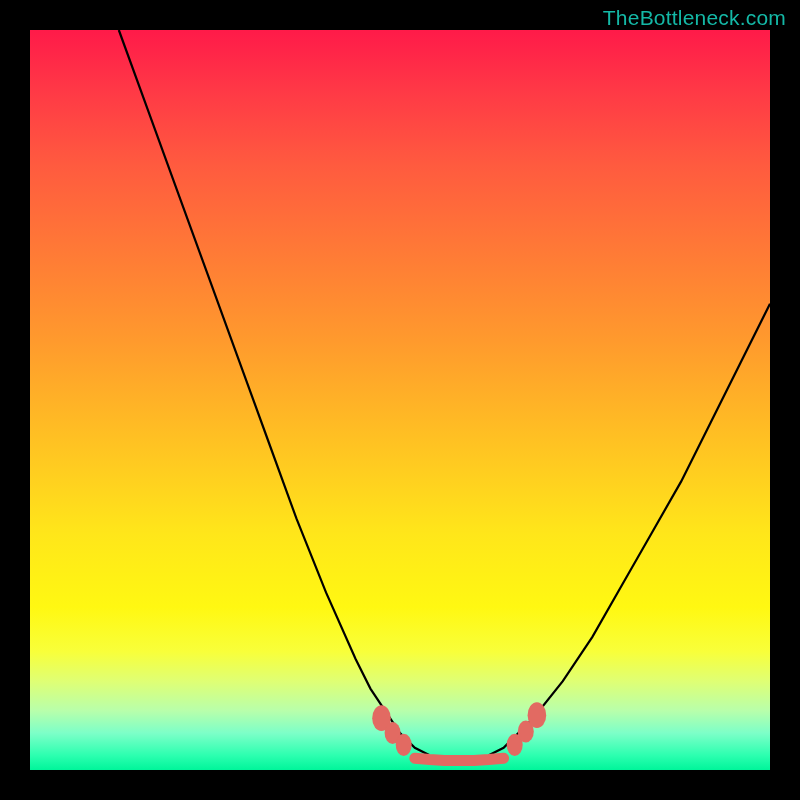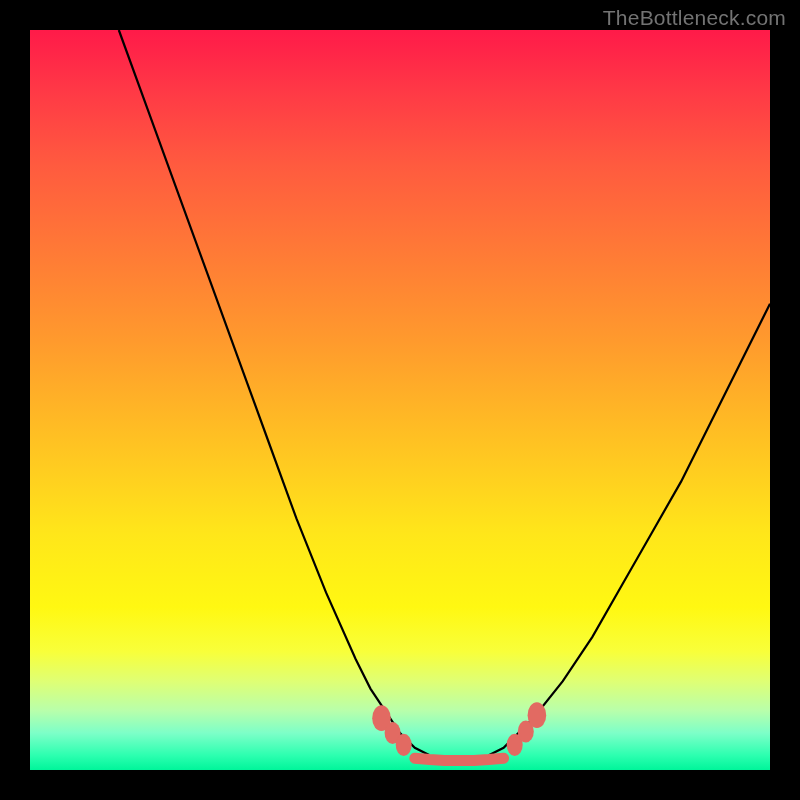--- a/index.html
+++ b/index.html
@@ -38,21 +38,21 @@
       #b8ffab 92%,
       #7dffc8 95%,
       #2dffb0 98%,
       #00f59a 100%
     );
   }
   .watermark {
     position: absolute;
     top: 6px;
     right: 14px;
-    color: #737373;
+    color: #14b8a6;
     font-size: 21px;
     letter-spacing: 0.2px;
     font-weight: 500;
     user-select: none;
   }
   svg.curves {
     position: absolute;
     left: 0; top: 0;
     width: 740px; height: 740px;
     overflow: visible;

